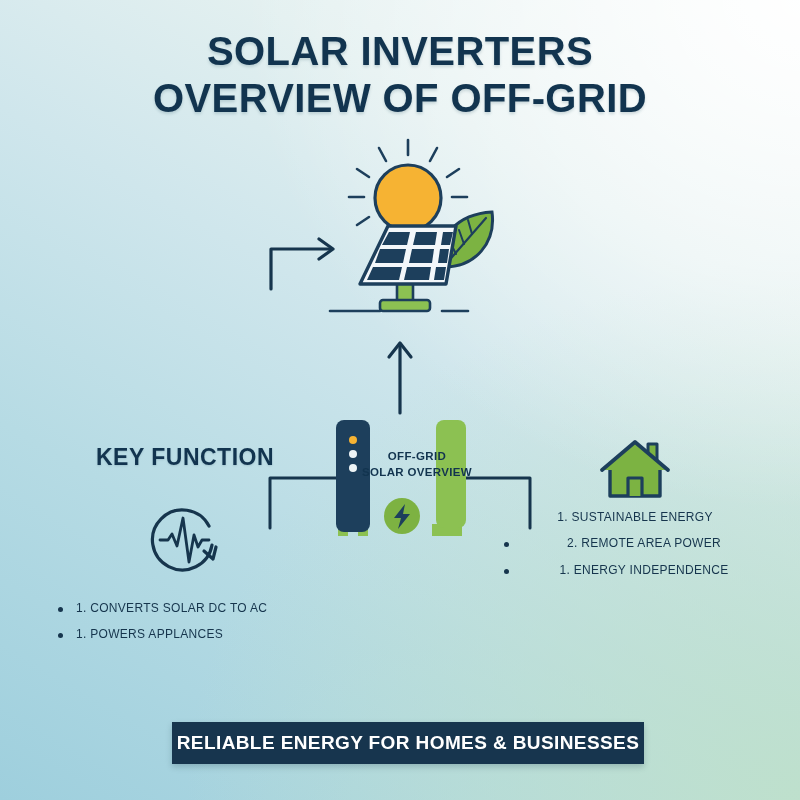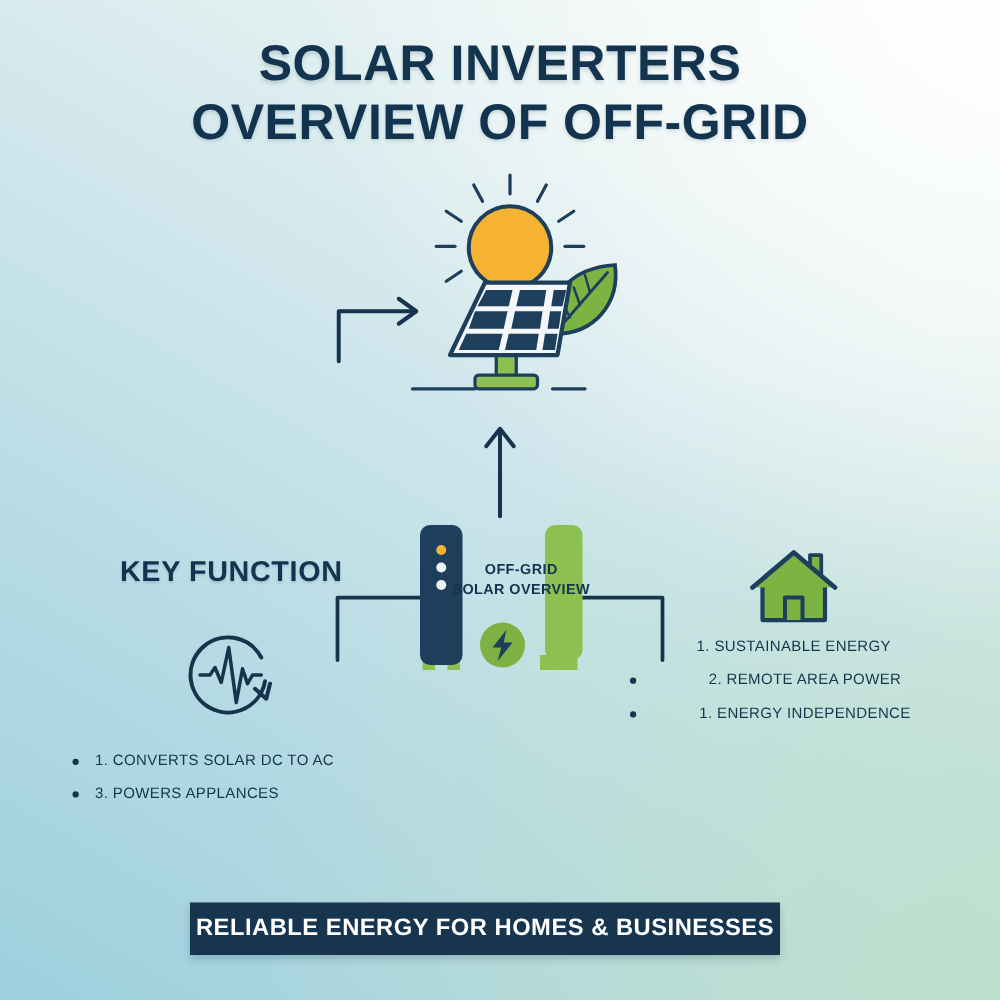--- a/index.html
+++ b/index.html
@@ -152,21 +152,21 @@
     top: 6px;
     width: 5px;
     height: 5px;
     border-radius: 50%;
     background: #16354d;
   }
 
   
   .banner {
     position: absolute;
-    left: 152px;
+    left: 172px;
     top: 722px;
     width: 472px;
     height: 42px;
     background: #17354e;
     display: flex;
     align-items: center;
     justify-content: center;
     box-shadow: 0 3px 6px rgba(20,50,70,0.22);
   }
   .banner-text {
@@ -283,21 +283,21 @@
     <div class="col-heading">KEY FUNCTION</div>
     <div class="col-icon">
       <svg width="78" height="78" viewBox="0 0 78 78">
         <path d="M66 44 A30 30 0 1 1 63 25" fill="none" stroke="#16354d" stroke-width="3.2" stroke-linecap="round"></path>
         <path d="M58 50 L67 58 L70 46" fill="none" stroke="#16354d" stroke-width="3.2" stroke-linecap="round" stroke-linejoin="round"></path>
         <path d="M14 39 L22 39 L26 33 L31 45 L37 17 L43 61 L48 34 L52 46 L56 39 L63 39" fill="none" stroke="#16354d" stroke-width="2.8" stroke-linecap="round" stroke-linejoin="round"></path>
       </svg>
     </div>
     <ul class="bullet-list">
       <li>1. CONVERTS SOLAR DC TO AC</li>
-      <li>3. POWERS APPLANCES</li>
+      <li>1. POWERS APPLANCES</li>
     </ul>
   </div>
 
   <div class="column right">
     <div class="col-icon">
       <svg width="78" height="72" viewBox="0 0 78 72">
         <rect x="52" y="12" width="9" height="20" fill="#7cb342" stroke="#1d3f5c" stroke-width="3" stroke-linejoin="round"></rect>
         <path d="M14 36 L14 64 L64 64 L64 36" fill="#7cb342" stroke="#1d3f5c" stroke-width="3.4" stroke-linejoin="round"></path>
         <path d="M6 38 L39 10 L72 38" fill="#7cb342" stroke="#1d3f5c" stroke-width="3.8" stroke-linecap="round" stroke-linejoin="round"></path>
         <path d="M32 64 L32 46 L46 46 L46 64" fill="#7cb342" stroke="#1d3f5c" stroke-width="3.2" stroke-linejoin="round"></path>

